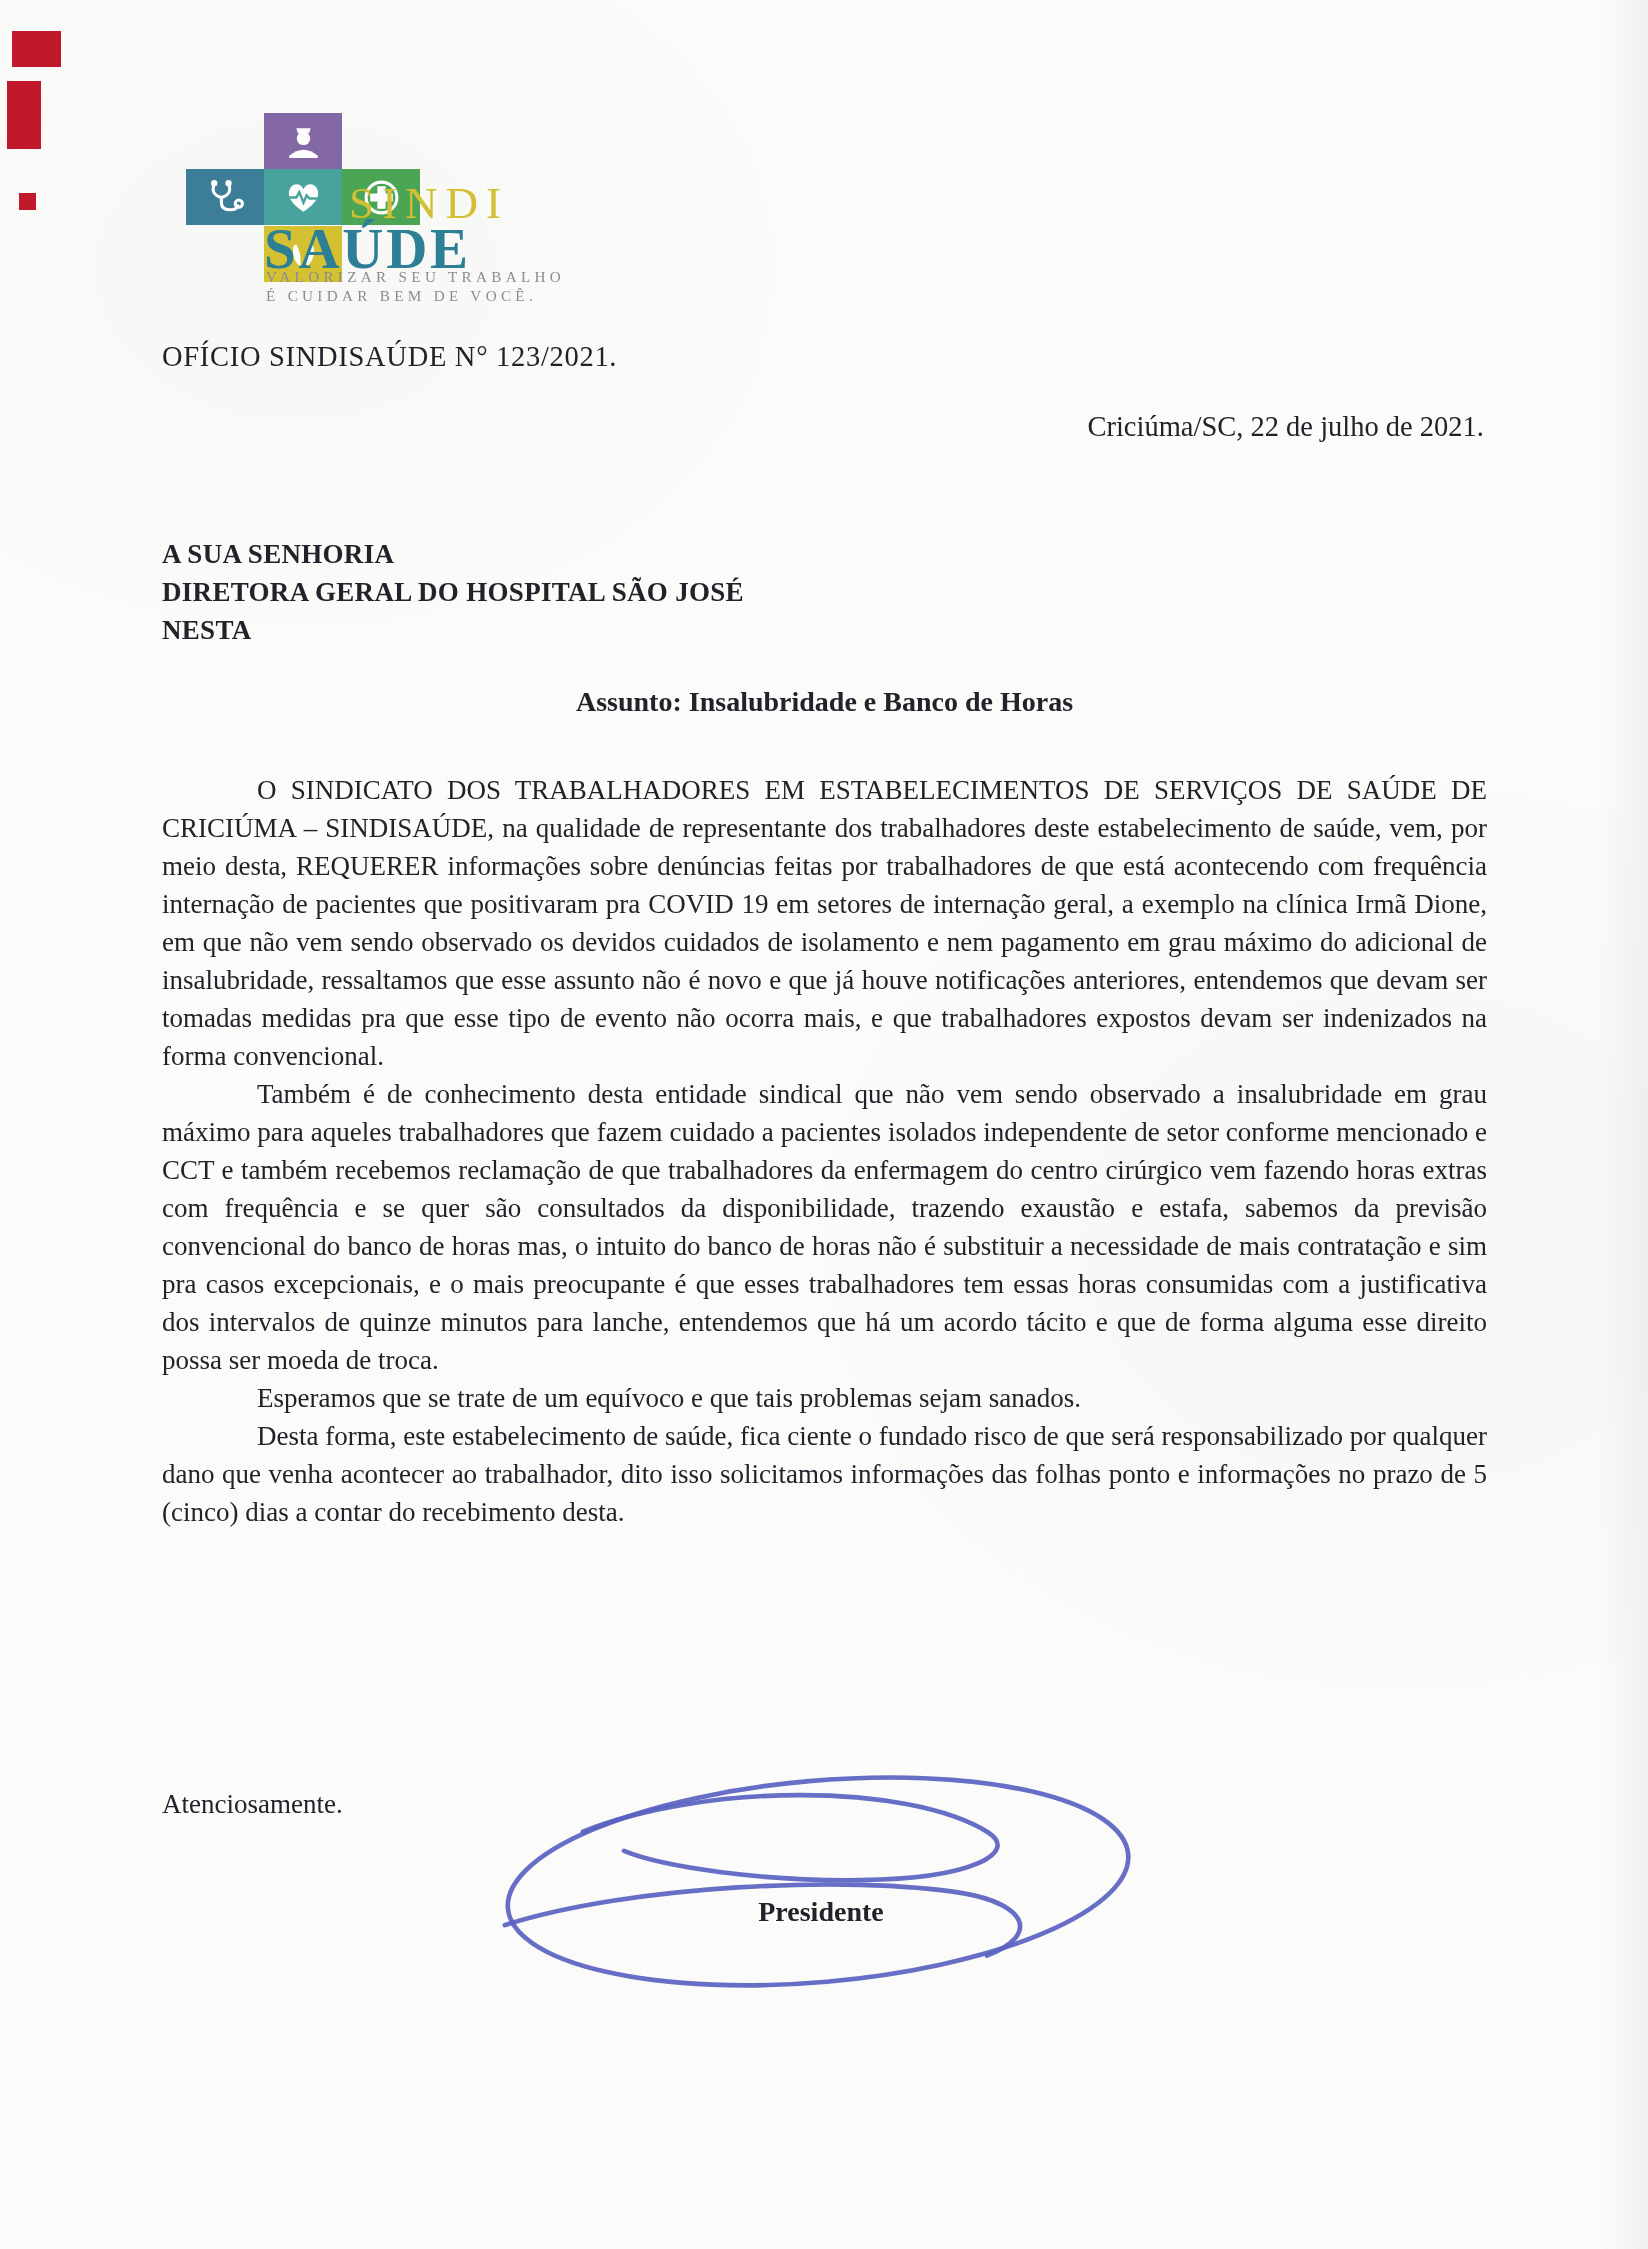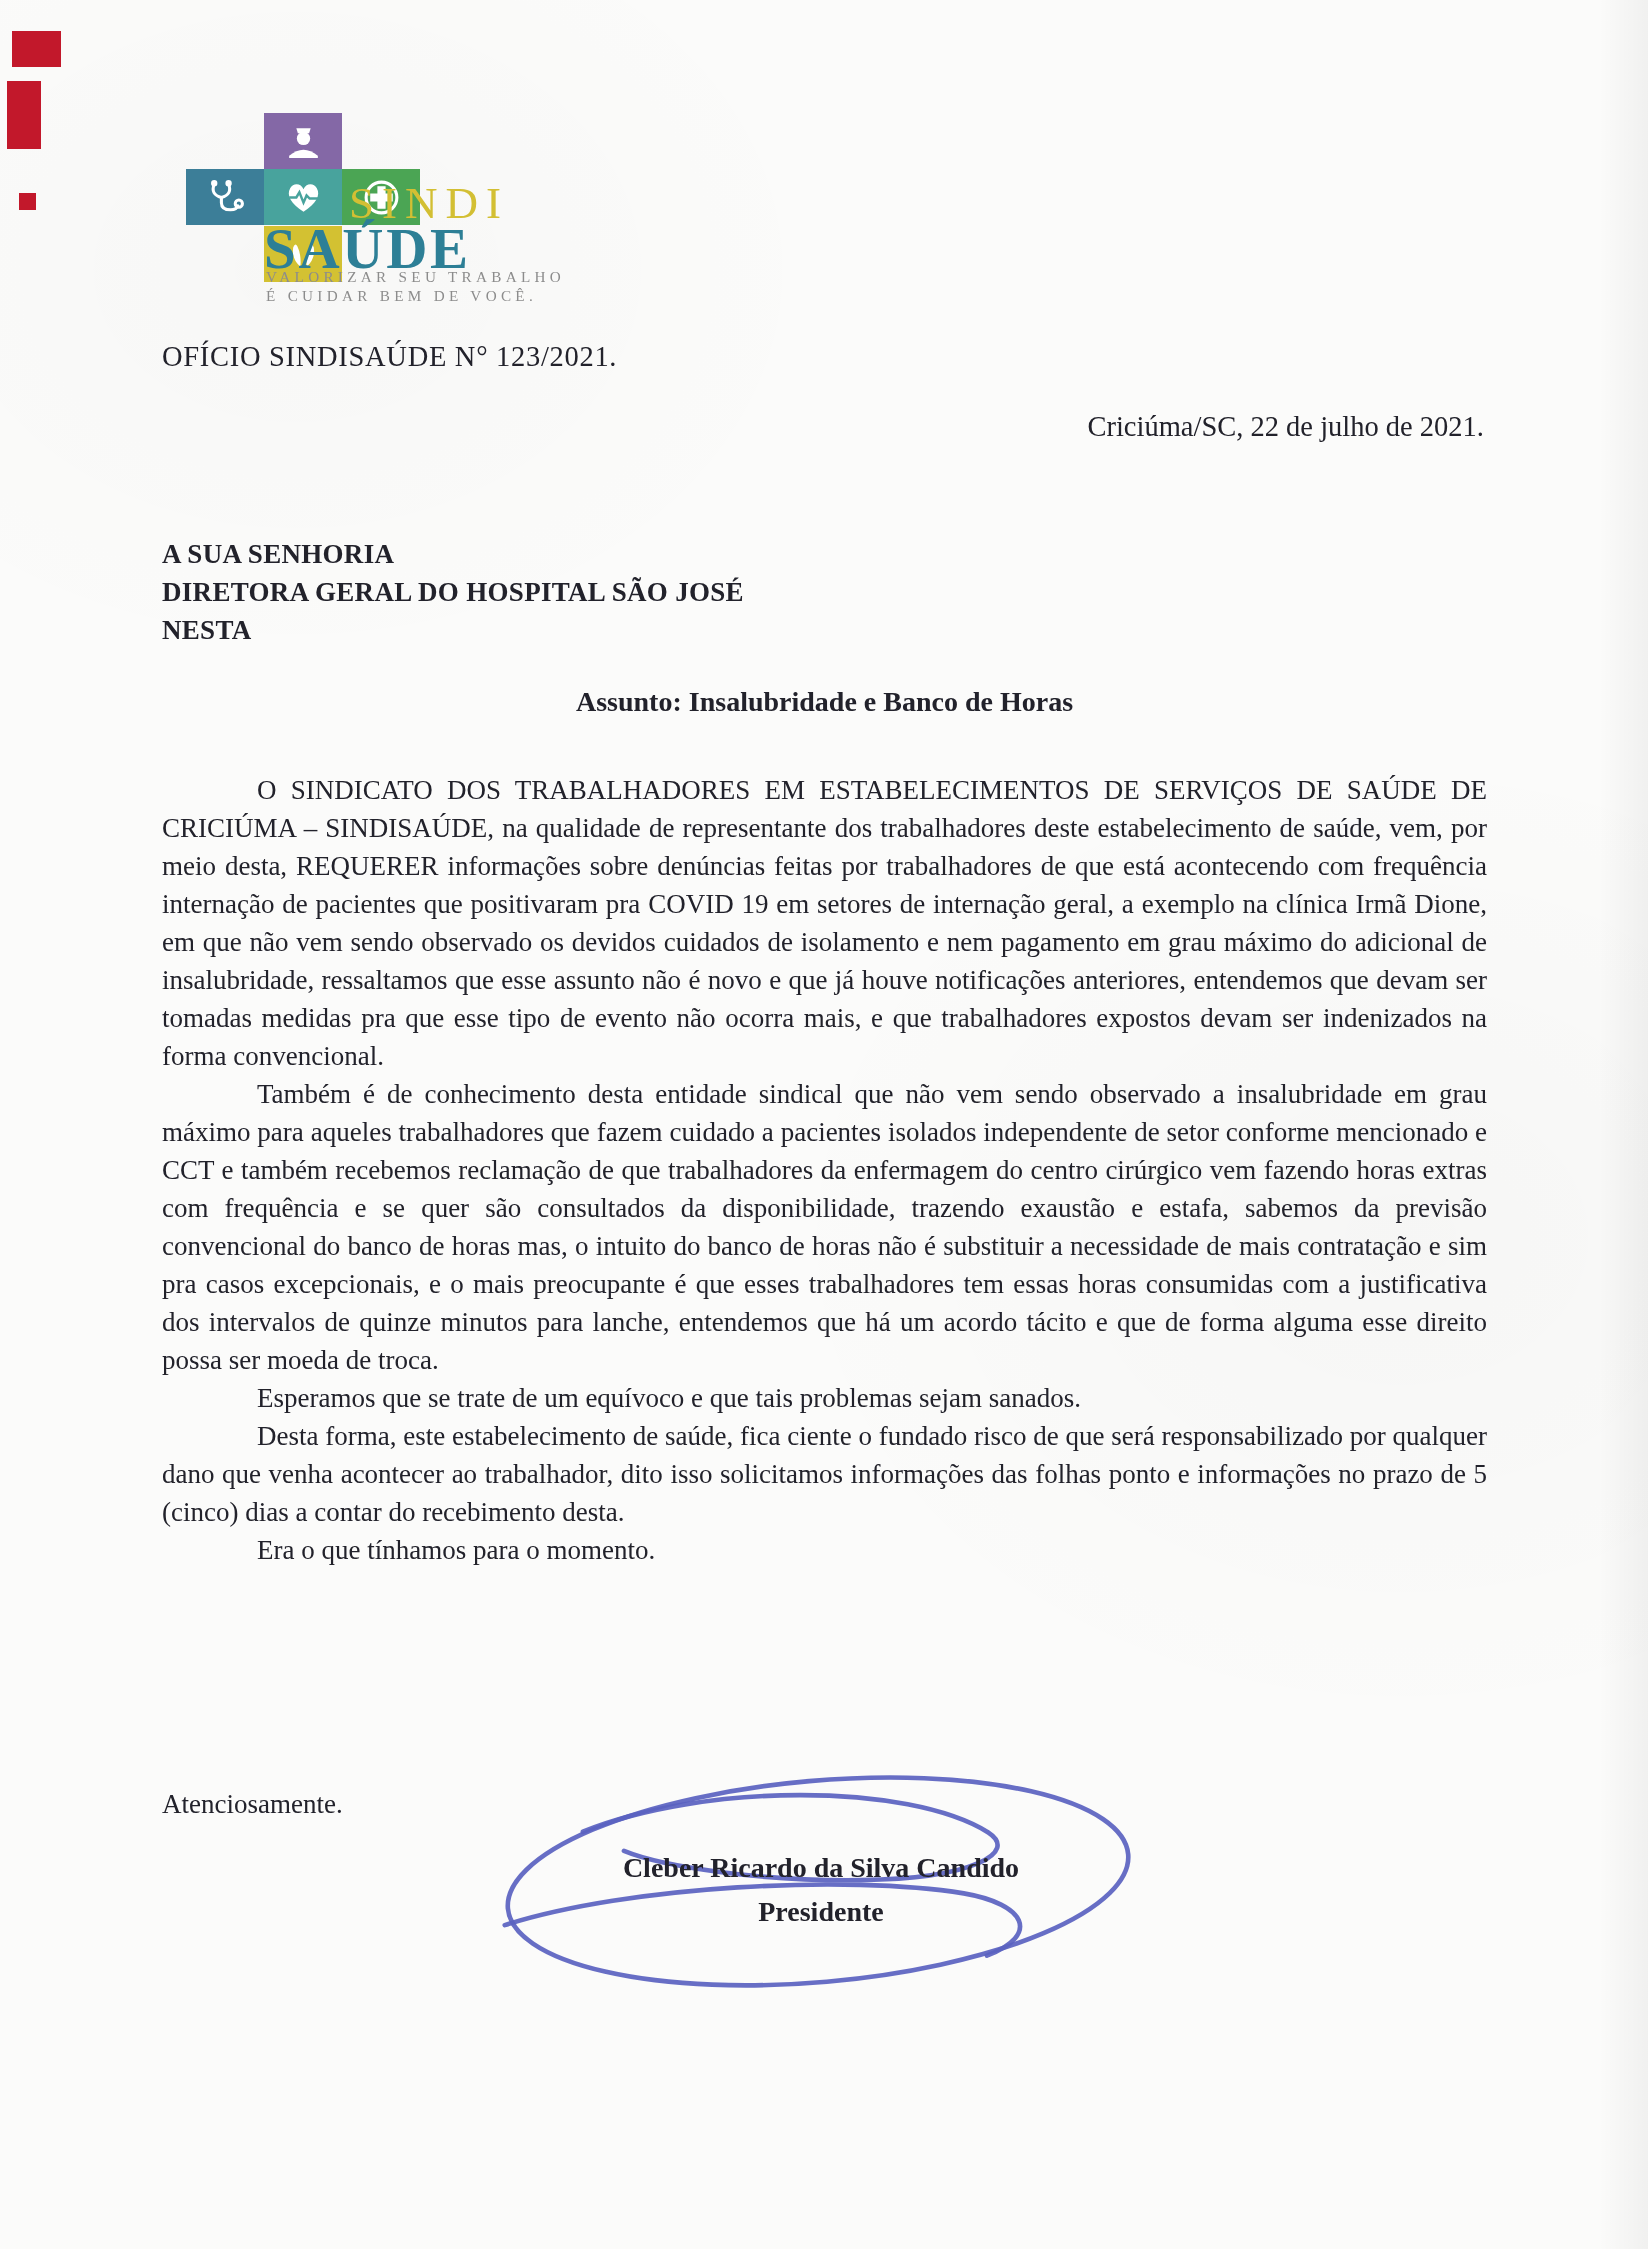--- a/index.html
+++ b/index.html
@@ -128,28 +128,26 @@
     <div>NESTA</div>
   </div>
 
   <div class="subject">Assunto: Insalubridade e Banco de Horas</div>
 
   <div class="body-text">
     <p>O SINDICATO DOS TRABALHADORES EM ESTABELECIMENTOS DE SERVIÇOS DE SAÚDE DE CRICIÚMA – SINDISAÚDE, na qualidade de representante dos trabalhadores deste estabelecimento de saúde, vem, por meio desta, REQUERER informações sobre denúncias feitas por trabalhadores de que está acontecendo com frequência internação de pacientes que positivaram pra COVID 19 em setores de internação geral, a exemplo na clínica Irmã Dione, em que não vem sendo observado os devidos cuidados de isolamento e nem pagamento em grau máximo do adicional de insalubridade, ressaltamos que esse assunto não é novo e que já houve notificações anteriores, entendemos que devam ser tomadas medidas pra que esse tipo de evento não ocorra mais, e que trabalhadores expostos devam ser indenizados na forma convencional.</p>
     <p>Também é de conhecimento desta entidade sindical que não vem sendo observado a insalubridade em grau máximo para aqueles trabalhadores que fazem cuidado a pacientes isolados independente de setor conforme mencionado e CCT e também recebemos reclamação de que trabalhadores da enfermagem do centro cirúrgico vem fazendo horas extras com frequência e se quer são consultados da disponibilidade, trazendo exaustão e estafa, sabemos da previsão convencional do banco de horas mas, o intuito do banco de horas não é substituir a necessidade de mais contratação e sim pra casos excepcionais, e o mais preocupante é que esses trabalhadores tem essas horas consumidas com a justificativa dos intervalos de quinze minutos para lanche, entendemos que há um acordo tácito e que de forma alguma esse direito possa ser moeda de troca.</p>
     <p>Esperamos que se trate de um equívoco e que tais problemas sejam sanados.</p>
     <p>Desta forma, este estabelecimento de saúde, fica ciente o fundado risco de que será responsabilizado por qualquer dano que venha acontecer ao trabalhador, dito isso solicitamos informações das folhas ponto e informações no prazo de 5 (cinco) dias a contar do recebimento desta.</p>
-    <p>Era o que tínhamos para o momento.</p>
   </div>
 
   <div class="salutation">Atenciosamente.</div>
 
   <svg class="sig-svg" viewBox="0 0 2488 3396">
     <ellipse cx="1235" cy="2840" rx="470" ry="152" transform="rotate(-5 1235 2840)"></ellipse>
     <path d="M 880 2765 C 1060 2692 1370 2690 1492 2766 C 1538 2796 1470 2836 1300 2838 C 1150 2840 1000 2818 942 2794"></path>
     <path d="M 762 2906 C 950 2846 1280 2830 1455 2858 C 1548 2874 1572 2920 1490 2952"></path>
   </svg>
 
-  <div class="sig-name">Cleber Ricardo da Silva Candido</div>
   <div class="sig-title">Presidente</div>
 
 </div>
 
 
 </body></html>

